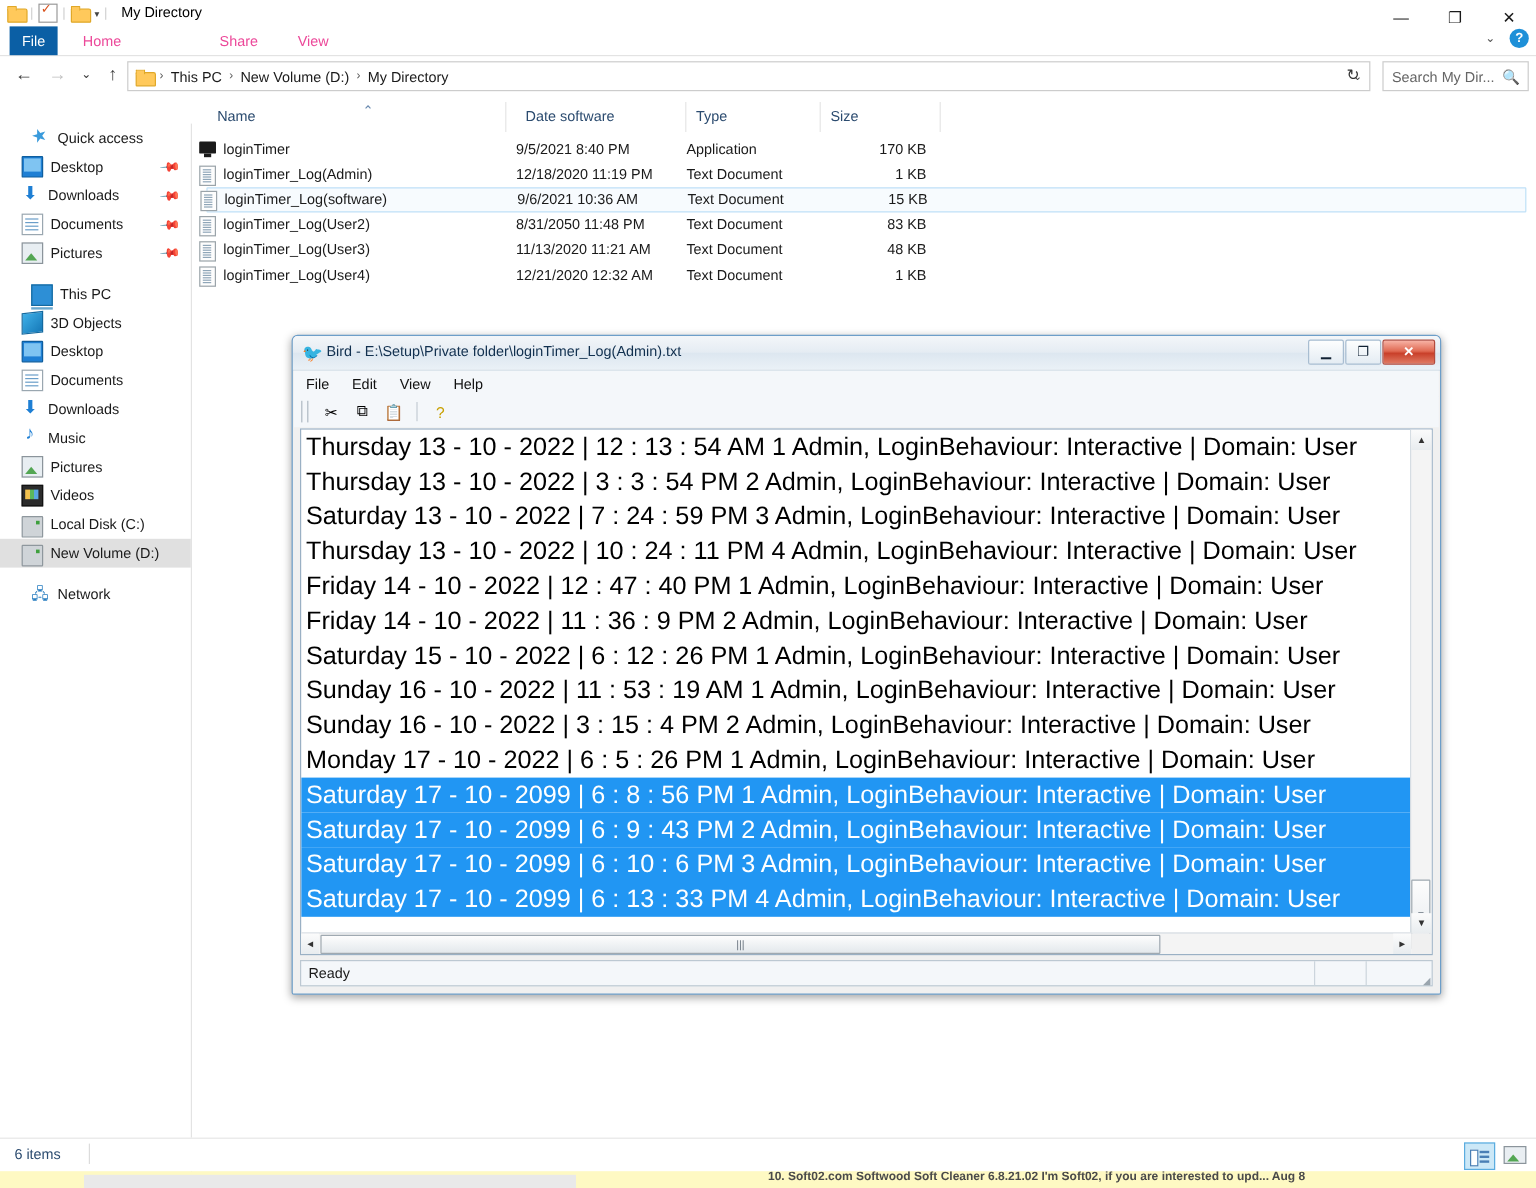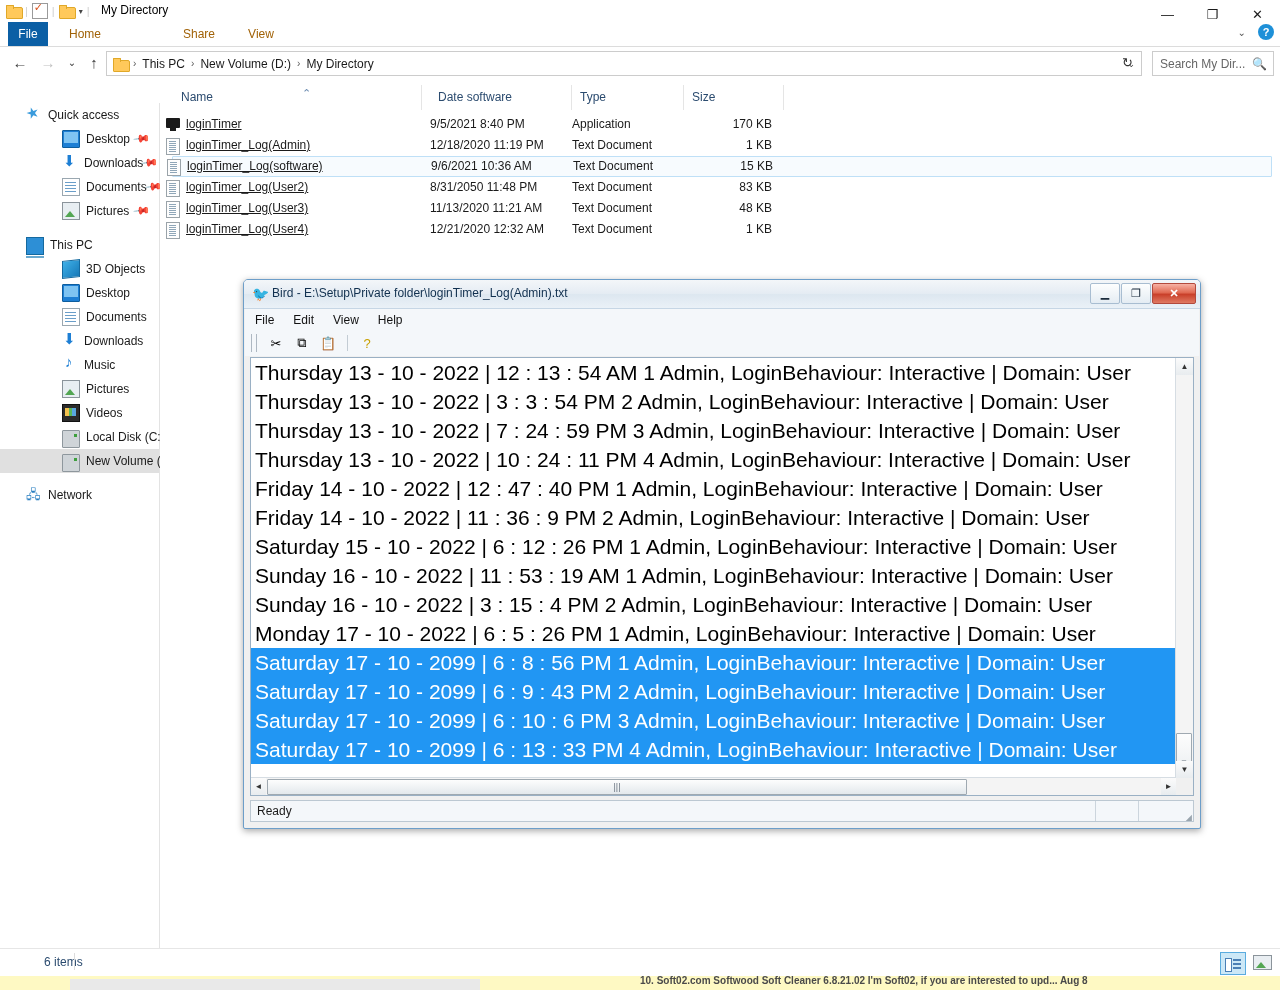--- a/index.html
+++ b/index.html
@@ -51,21 +51,21 @@
     font-size: 13px; color: #1a1a1a;
   }
 
   
   .ribbon {
     position: absolute; left: 0; top: 22px; width: 1280px; height: 24px;
     background: #ffffff; border-bottom: 1px solid #dcdcdc;
   }
   .tab {
     position: absolute; top: 0; height: 24px; line-height: 24px;
-    font-size: 12px; color: #a16207; text-align: center;
+    font-size: 12px; color: #ec4899; text-align: center;
   }
   .tab.file { left: 8px; width: 40px; background: #0b5fa5; color: #fff; }
   .tab.home { left: 62px; width: 46px; }
   .tab.share { left: 176px; width: 48px; transform: translateX(-1px);}
   .tab.view { left: 178px; width: 42px; }
   .ribbon .helpgrp {
     position:absolute; right: 6px; top: 2px; display:flex; align-items:center; gap:12px;
   }
   .ribbon .chev { font-size: 10px; color: #555; }
   .help-ico {
@@ -106,21 +106,21 @@
     position:absolute; left: 0; top: 79px; width: 159px; height: 884px;
     background: #ffffff; border-right: 1px solid #e3e3e3;
     font-size: 12px; color: #1a1a1a; margin-top: 24px;
   }
   .navitem { position:relative; height: 24px; display:flex; align-items:center; }
   .navitem .lbl { white-space: nowrap; }
   .navitem .ic { width:16px; height:16px; margin-right:6px; flex:none; position:relative; }
   .navitem .pin { margin-left:auto; margin-right:10px; color:#9aa0a6; font-size:11px; transform: rotate(40deg); }
   .navitem.sel { background:#e0e0e0; }
   .lvl0 { padding-left: 26px; }
-  .lvl1 { padding-left: 62px; text-align: center; }
+  .lvl1 { padding-left: 18px; text-align: center; }
   .gap { height: 10px; }
 
   
   .ic-quick:after{content:"★"; position:absolute; left:0; top:-3px; color:#3a9bdc; font-size:15px; transform:rotate(-18deg);}
   .ic-desktop{background:#1e7fd4; border:1px solid #0e5e9e; border-radius:1px;}
   .ic-desktop:after{content:""; position:absolute; left:1px; top:1px; right:1px; bottom:4px; background:#7fc4f2;}
   .ic-download:after{content:"⬇"; position:absolute; left:1px; top:-3px; color:#1e7fd4; font-size:15px;}
   .ic-docs{background:#fff; border:1px solid #9aa7b0;}
   .ic-docs:after{content:""; position:absolute; left:2px; top:3px; width:11px; height:1px;
     box-shadow:0 3px 0 #6a9ec9, 0 6px 0 #6a9ec9, 0 9px 0 #6a9ec9; background:#6a9ec9;}
@@ -146,21 +146,21 @@
     font-size: 12px; color: #2b4b6f; border-right: 1px solid #e5e5e5; padding-left: 8px; box-sizing:border-box;
   }
   .colhead .c.name { left: 0px; width: 250px; padding-left: 9px; }
   .colhead .c.date { left: 258px; width: 142px; }
   .colhead .c.type { left: 400px; width: 112px; }
   .colhead .c.size { left: 512px; width: 100px; text-align: left;}
   .sortarrow { position:absolute; left: 130px; top: -4px; font-size: 11px; color:#6b8bb0; }
 
   .row { position:absolute; left: 12px; right: 8px; height: 21px; }
   .row .cell { position:absolute; top:0; height:21px; line-height: 21px; font-size: 12px; color:#1a1a1a; }
-  .row .cell.name { left: 14px; text-decoration: underline; }
+  .row .cell.name { left: 14px; }
   .row .cell.date { left: 258px; text-align: center; }
   .row .cell.type { left: 400px; }
   .row .cell.size { left: 512px; width: 88px; text-align: right; }
   .row .fico { position:absolute; left: -6px; top: 3px; width: 15px; height: 16px; }
   .row.focus { border: 1px solid #bfe0f7; background: #f7fbfe; box-sizing:border-box; border-radius:1px;}
   .row.focus .cell { line-height: 19px; }
 
   .ico-app { position:relative; }
   .ico-app:before{content:""; position:absolute; left:0; top:1px; width:14px;height:10px; background:#1a1a1a; border-radius:1px;}
   .ico-app:after{content:""; position:absolute; left:4px; top:11px; width:6px;height:3px; background:#1a1a1a;}
@@ -168,21 +168,21 @@
   .ico-txt:after{
     content:""; position:absolute; left:2px; top:2px; width:7px; height:1px; background:#8fa6b8;
     box-shadow:0 2px 0 #8fa6b8,0 4px 0 #8fa6b8,0 6px 0 #8fa6b8,0 8px 0 #8fa6b8,0 10px 0 #8fa6b8;
   }
 
   
   .statusbar {
     position:absolute; left:0; bottom: 14px; width: 1280px; height: 27px;
     border-top: 1px solid #e6e6e6; background:#fff;
   }
-  .statusbar .cnt { position:absolute; left: 12px; top: 6px; font-size: 12px; color:#2b4b6f;margin-left:32px; }
+  .statusbar .cnt { position:absolute; left: 12px; top: 6px; font-size: 12px; color:#2b4b6f; }
   .statusbar .divider { position:absolute; left: 74px; top: 4px; width:1px; height: 17px; background:#dcdcdc; }
   .viewbtns { position:absolute; right: 6px; top: 3px; display:flex; gap:4px; }
   .vb { width: 24px; height: 21px; display:flex; align-items:center; justify-content:center; }
   .vb.active { background:#cce8f7; border:1px solid #5aacdf; }
   .vb-details { position:relative; width:16px; height:12px; }
   .vb-details:before{content:""; position:absolute; left:0; top:0; width:5px;height:12px;
      background:#fff; border:1px solid #4a7fb5;}
   .vb-details:after{content:""; position:absolute; left:8px; top:1px; width:8px;height:2px; background:#4a7fb5;
      box-shadow:0 4px 0 #4a7fb5, 0 8px 0 #4a7fb5;}
   .vb-large { width:17px;height:13px; background:#e9eef2; border:1px solid #8b949b; position:relative;}
@@ -524,21 +524,21 @@
     <span class="tbi">⧉</span>
     <span class="tbi">📋</span>
     <span class="tbsep"></span>
     <span class="tbi" style="color:#c8a000">?</span>
   </div>
 
   <div class="bird-client">
     <div class="textarea">
       <div class="tline">Thursday 13 - 10 - 2022 | 12 : 13 : 54 AM 1  Admin, LoginBehaviour: Interactive | Domain: User</div>
       <div class="tline">Thursday 13 - 10 - 2022 | 3 : 3 : 54 PM 2  Admin, LoginBehaviour: Interactive | Domain: User</div>
-      <div class="tline">Thursday 13 - 10 - 2022 | 7 : 24 : 59 PM 3  Admin, LoginBehaviour: Interactive | Domain: User</div>
+      <div class="tline">Saturday 13 - 10 - 2022 | 7 : 24 : 59 PM 3  Admin, LoginBehaviour: Interactive | Domain: User</div>
       <div class="tline">Thursday 13 - 10 - 2022 | 10 : 24 : 11 PM 4  Admin, LoginBehaviour: Interactive | Domain: User</div>
       <div class="tline">Friday 14 - 10 - 2022 | 12 : 47 : 40 PM 1  Admin, LoginBehaviour: Interactive | Domain: User</div>
       <div class="tline">Friday 14 - 10 - 2022 | 11 : 36 : 9 PM 2  Admin, LoginBehaviour: Interactive | Domain: User</div>
       <div class="tline">Saturday 15 - 10 - 2022 | 6 : 12 : 26 PM 1  Admin, LoginBehaviour: Interactive | Domain: User</div>
       <div class="tline">Sunday 16 - 10 - 2022 | 11 : 53 : 19 AM 1  Admin, LoginBehaviour: Interactive | Domain: User</div>
       <div class="tline">Sunday 16 - 10 - 2022 | 3 : 15 : 4 PM 2  Admin, LoginBehaviour: Interactive | Domain: User</div>
       <div class="tline">Monday 17 - 10 - 2022 | 6 : 5 : 26 PM 1  Admin, LoginBehaviour: Interactive | Domain: User</div>
       <div class="tline selected">Saturday 17 - 10 - 2099 | 6 : 8 : 56 PM 1  Admin, LoginBehaviour: Interactive | Domain: User</div>
       <div class="tline selected">Saturday 17 - 10 - 2099 | 6 : 9 : 43 PM 2  Admin, LoginBehaviour: Interactive | Domain: User</div>
       <div class="tline selected">Saturday 17 - 10 - 2099 | 6 : 10 : 6 PM 3  Admin, LoginBehaviour: Interactive | Domain: User</div>

